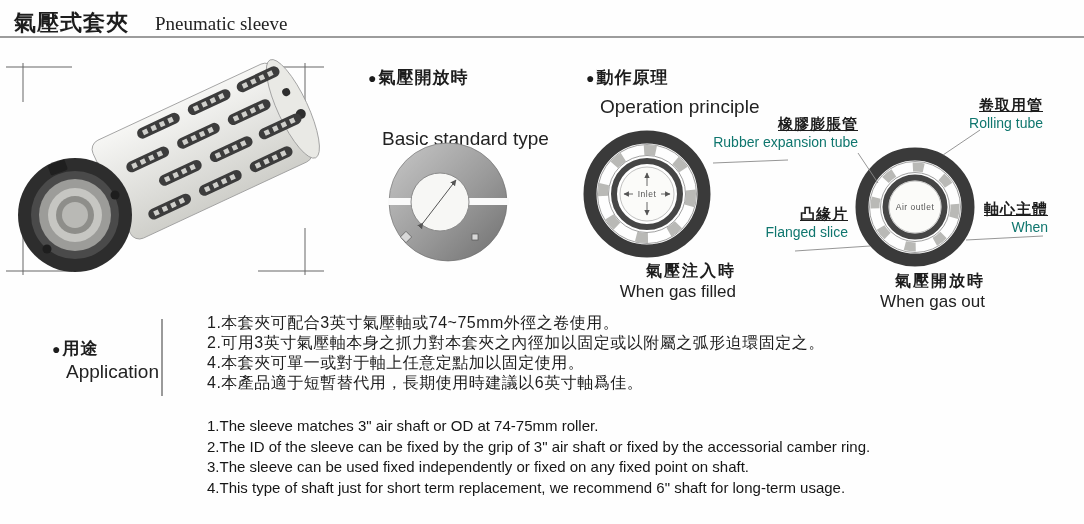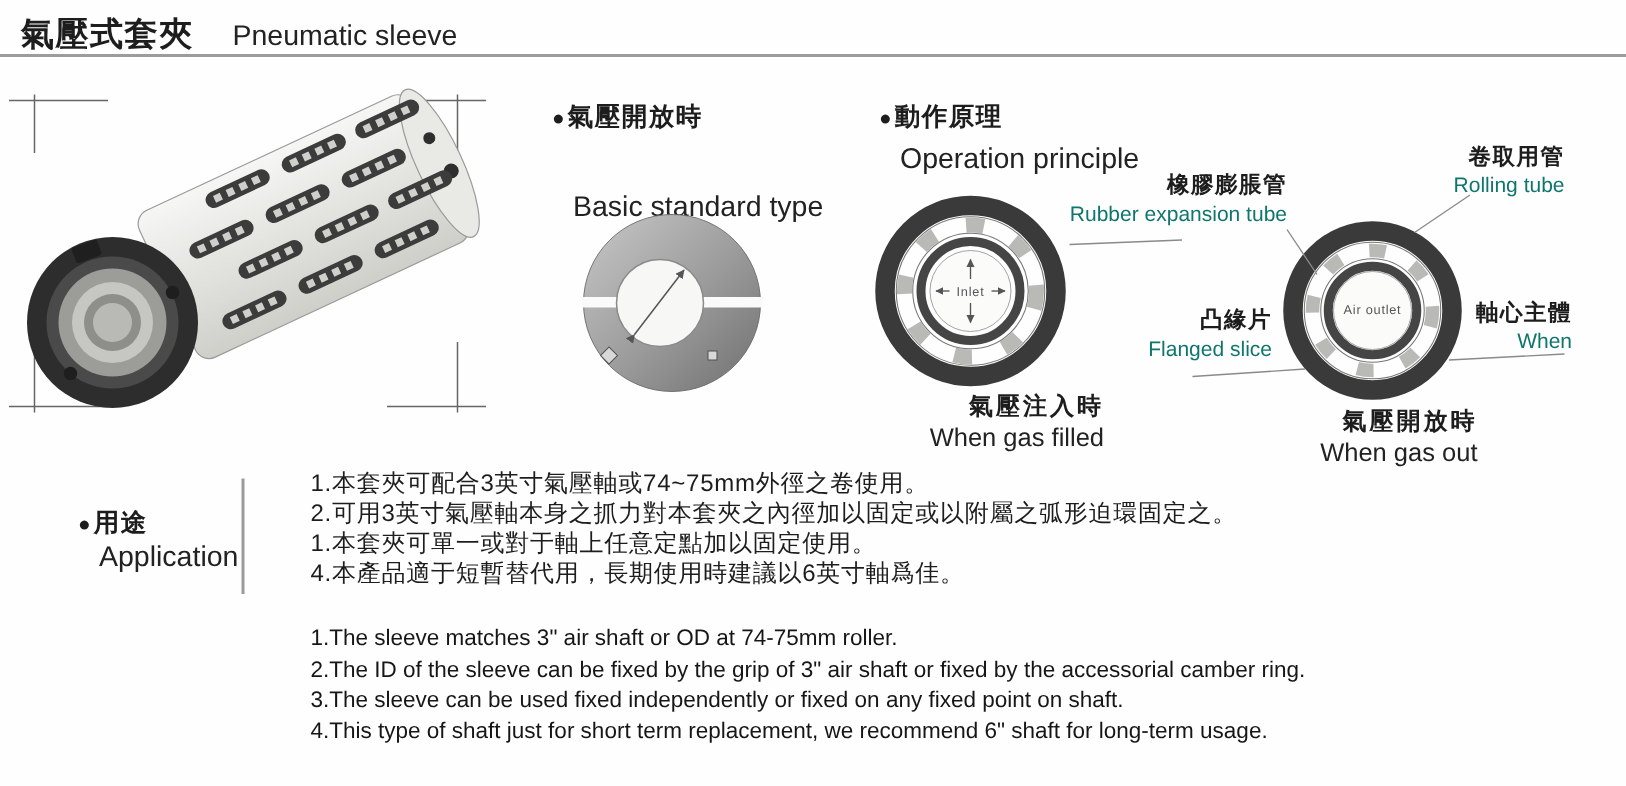--- a/index.html
+++ b/index.html
@@ -4,30 +4,30 @@
 <style>
   html,body{margin:0;padding:0;}
   body{
     width:1084px;height:524px;position:relative;overflow:hidden;
     background:#fefefe;color:#1d1d1d;
     font-family:"Liberation Sans","DejaVu Sans",sans-serif;
   }
   .abs{position:absolute;}
   
   .title-cjk{font-size:22px;font-weight:bold;letter-spacing:1px;}
-  .title-en{font-size:19px;margin-left:26px;color:#222;}
+  .title-en{font-size:19px;margin-left:26px;color:#222;font-family:Liberation Serif, serif;}
   .title-rule{left:0;top:36px;width:1084px;height:2px;background:#9c9c9c;}
   
   .sec-head{display:flex;align-items:center;gap:2px;}
   .bullet{font-size:14px;line-height:1;}
   .h-cjk{font-size:17px;font-weight:bold;letter-spacing:1px;}
   .h-en{font-size:19px;color:#222;}
   
   .dlabel{line-height:1.25;}
-  .dlabel .lbl-cjk{font-size:15px;font-weight:bold;letter-spacing:1px;display:block;}
+  .dlabel .lbl-cjk{font-size:15px;font-weight:bold;letter-spacing:1px;display:block;text-decoration:underline;}
   .dlabel .lbl-en{font-size:14px;display:block;color:#0f766e;}
   .ta-r{text-align:right;}
   .ta-c{text-align:right;}
   
   .cap .cap-cjk{font-size:16px;font-weight:bold;letter-spacing:2px;display:block;}
   .cap .cap-en{font-size:17px;display:block;color:#222;}
   
   .divider{width:2px;background:#9a9a9a;}
   .notes-cjk div{font-size:16px;line-height:20px;letter-spacing:.5px;white-space:nowrap;}
   .notes-en div{font-size:15px;line-height:20.5px;white-space:nowrap;color:#161616;}
@@ -196,21 +196,21 @@
   <span class="bullet">●</span>
   <span class="h-cjk">用途</span>
 </div>
 <div class="abs h-en" style="left:66px;top:361px;">Application</div>
 
 <div class="abs divider" style="left:161px;top:319px;height:77px;"></div>
 
 <div class="abs notes-cjk" style="left:207px;top:313px;">
   <div>1.本套夾可配合3英寸氣壓軸或74~75mm外徑之卷使用。</div>
   <div>2.可用3英寸氣壓軸本身之抓力對本套夾之內徑加以固定或以附屬之弧形迫環固定之。</div>
-  <div>1.本套夾可單一或對于軸上任意定點加以固定使用。</div>
+  <div>4.本套夾可單一或對于軸上任意定點加以固定使用。</div>
   <div>4.本產品適于短暫替代用，長期使用時建議以6英寸軸爲佳。</div>
 </div>
 
 <div class="abs notes-en" style="left:207px;top:416px;">
   <div>1.The sleeve matches 3" air shaft or OD at 74-75mm roller.</div>
   <div>2.The ID of the sleeve can be fixed by the grip of 3" air shaft or fixed by the accessorial camber ring.</div>
   <div>3.The sleeve can be used fixed independently or fixed on any fixed point on shaft.</div>
   <div>4.This type of shaft just for short term replacement, we recommend 6" shaft for long-term usage.</div>
 </div>
 

